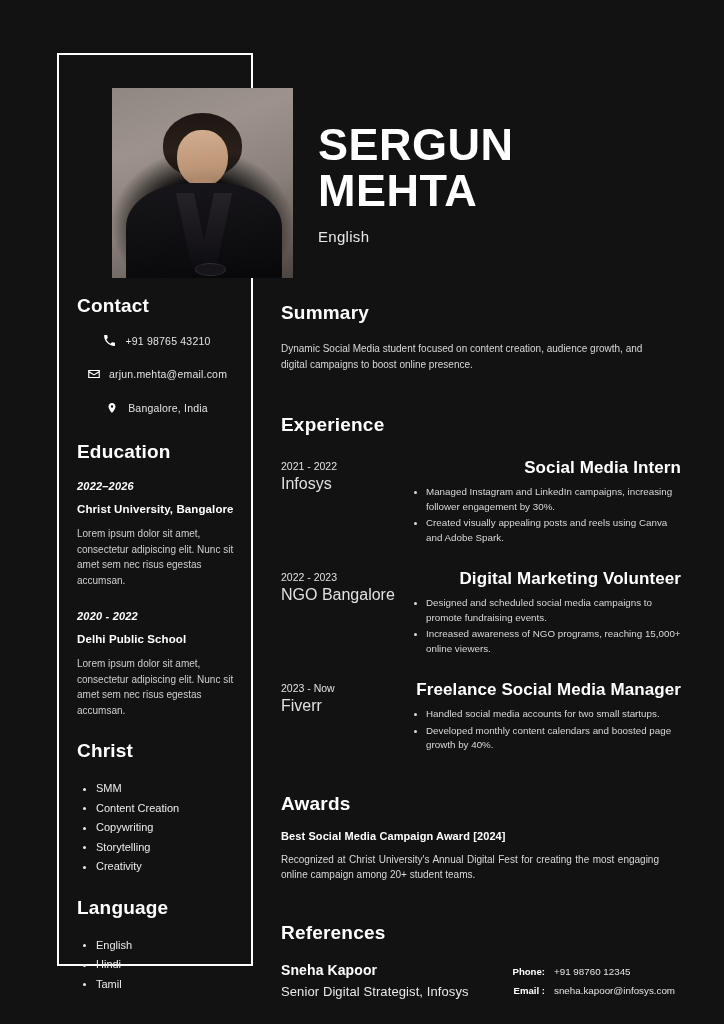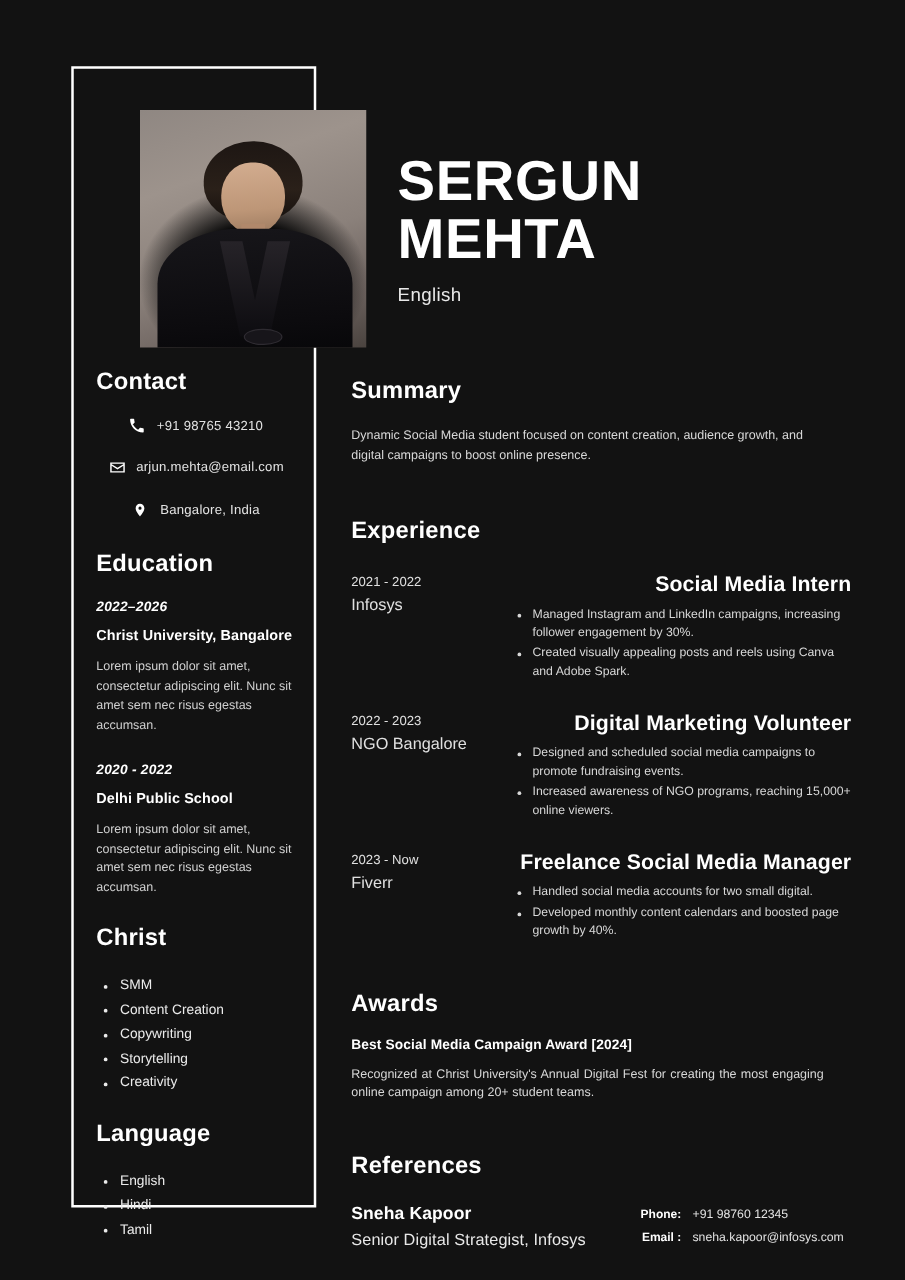--- a/index.html
+++ b/index.html
@@ -130,21 +130,21 @@
   .summary-text {
     margin-top:17px;
     font-size:10px; line-height:15.5px; color:#d8d8d8;
     width:375px;
   }
 
   .exp-wrap { margin-top:42px; }
   .exp-entry { display:flex; margin-top:22px; }
   .exp-left { width:128px; flex:0 0 128px; }
   .exp-date { font-size:10.5px; color:#e0e0e0; line-height:17px; }
-  .exp-org  { font-size:13px; color:#e0e0e0; line-height:17px; }
+  .exp-org  { font-size:16px; color:#e0e0e0; line-height:17px; }
   .exp-right { flex:1; }
   .exp-title { font-size:17px; font-weight:bold; color:#ffffff; margin-bottom:7px; letter-spacing:0.1px;text-align:right; }
   .exp-bullets { list-style:none; }
   .exp-bullets li {
     position:relative; padding-left:17px;
     font-size:9.8px; line-height:14.5px; color:#d8d8d8; margin-bottom:2px;
   }
   .exp-bullets li::before {
     content:""; position:absolute; left:5px; top:6px;
     width:3px; height:3px; border-radius:50%; background:#d8d8d8;
@@ -298,21 +298,21 @@
     </div>
 
     <div class="exp-entry">
       <div class="exp-left">
         <div class="exp-date">2023 - Now</div>
         <div class="exp-org">Fiverr</div>
       </div>
       <div class="exp-right">
         <div class="exp-title">Freelance Social Media Manager</div>
         <ul class="exp-bullets">
-          <li>Handled social media accounts for two small digital.</li>
+          <li>Handled social media accounts for two small startups.</li>
           <li>Developed monthly content calendars and boosted page growth by 40%.</li>
         </ul>
       </div>
     </div>
   </div>
 
   <div class="awards-wrap">
     <div class="rhead">Awards</div>
     <div class="award-title">Best Social Media Campaign Award [2024]</div>
     <div class="award-desc">Recognized at Christ University's Annual Digital Fest for creating the most engaging online campaign among 20+ student teams.</div>

